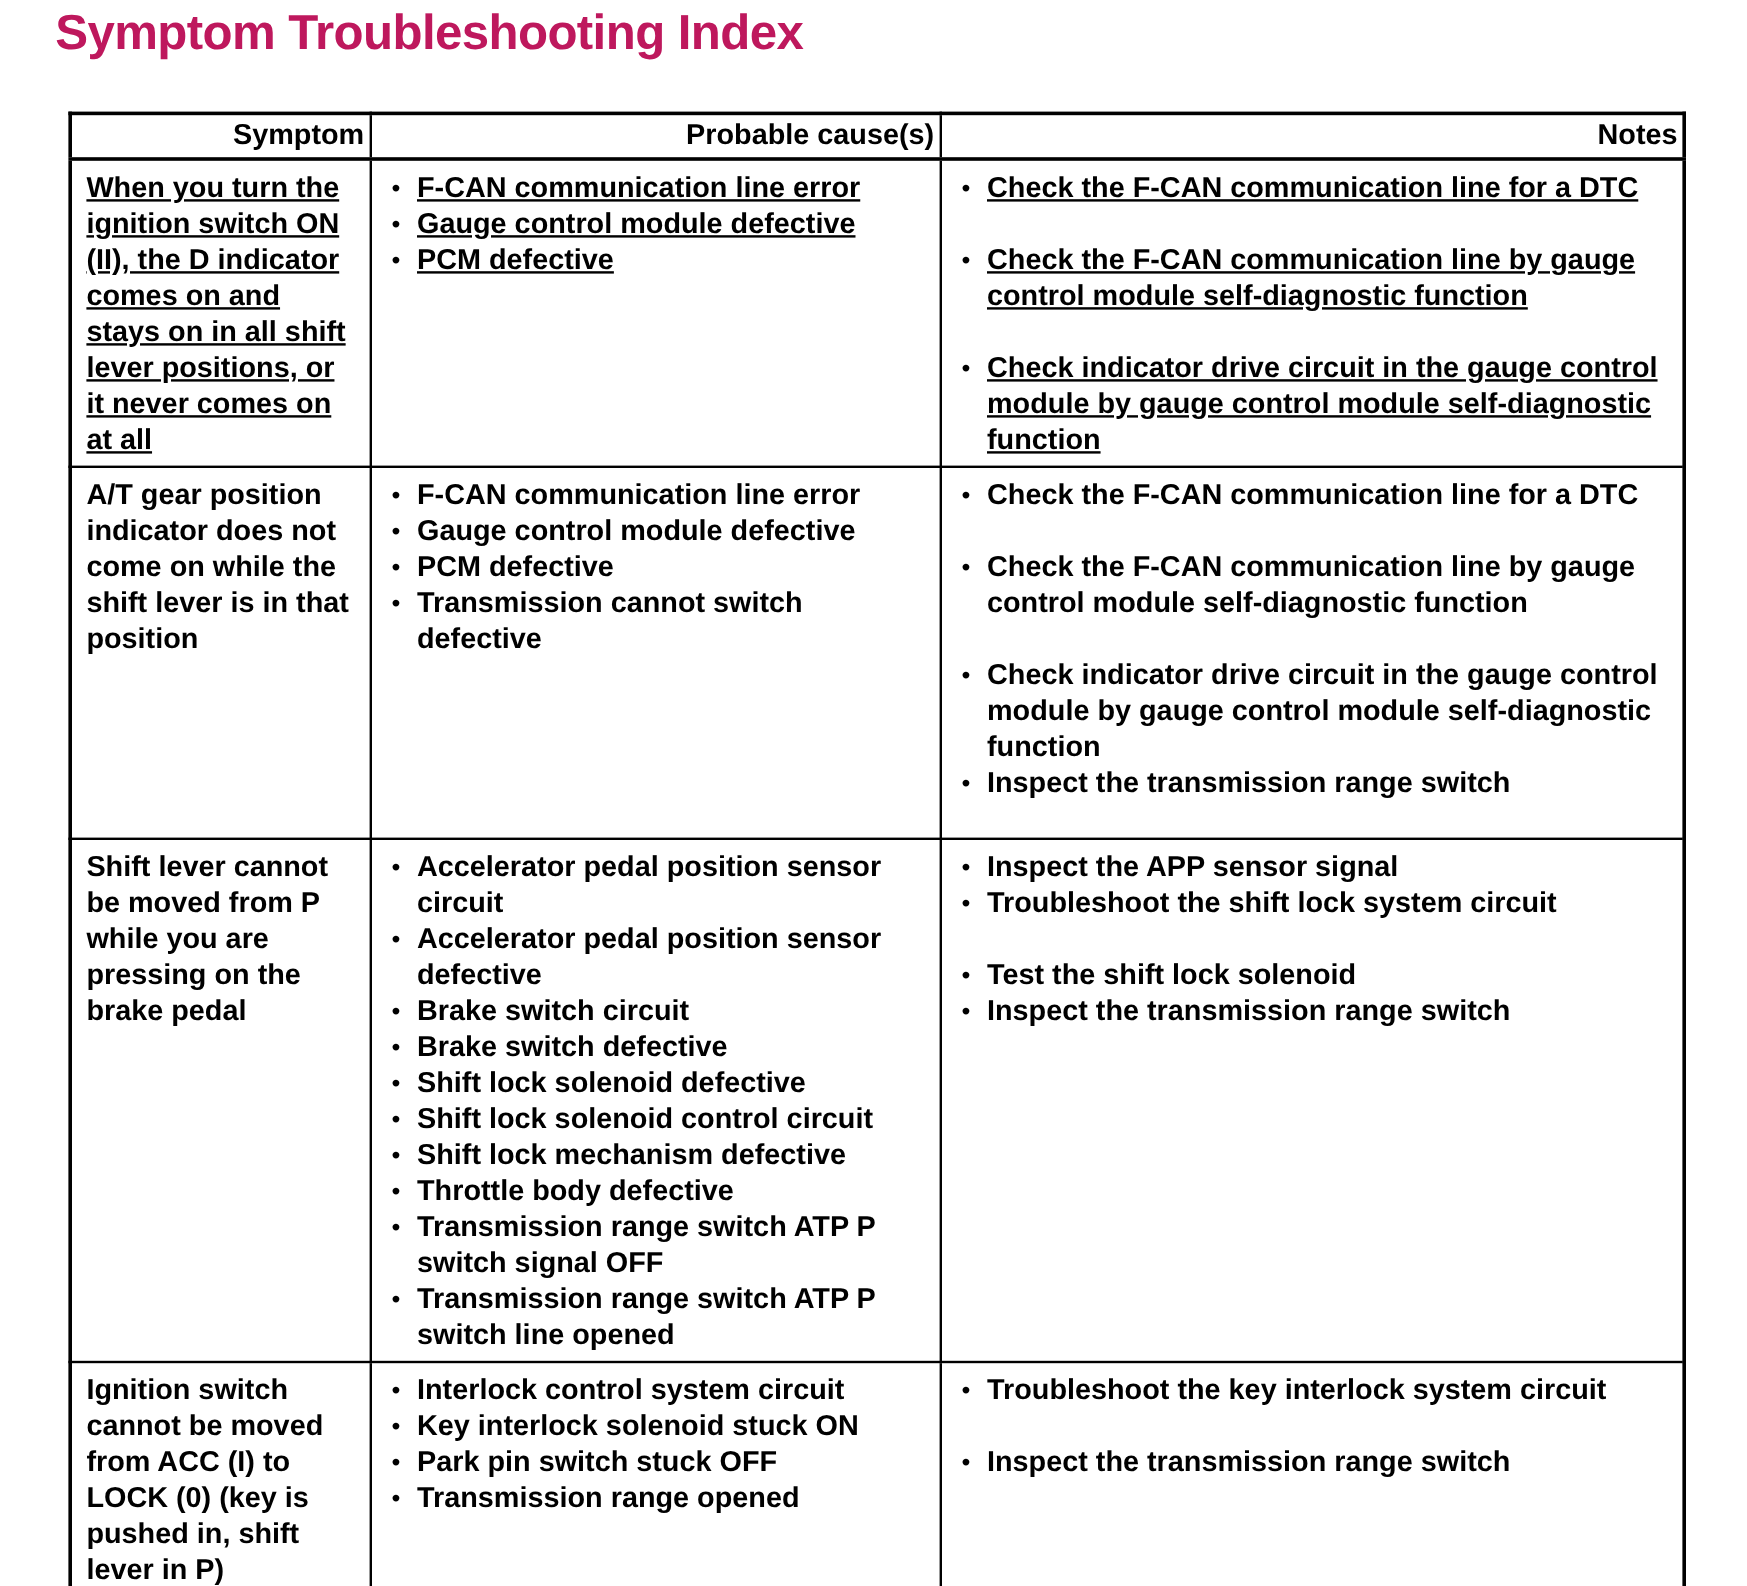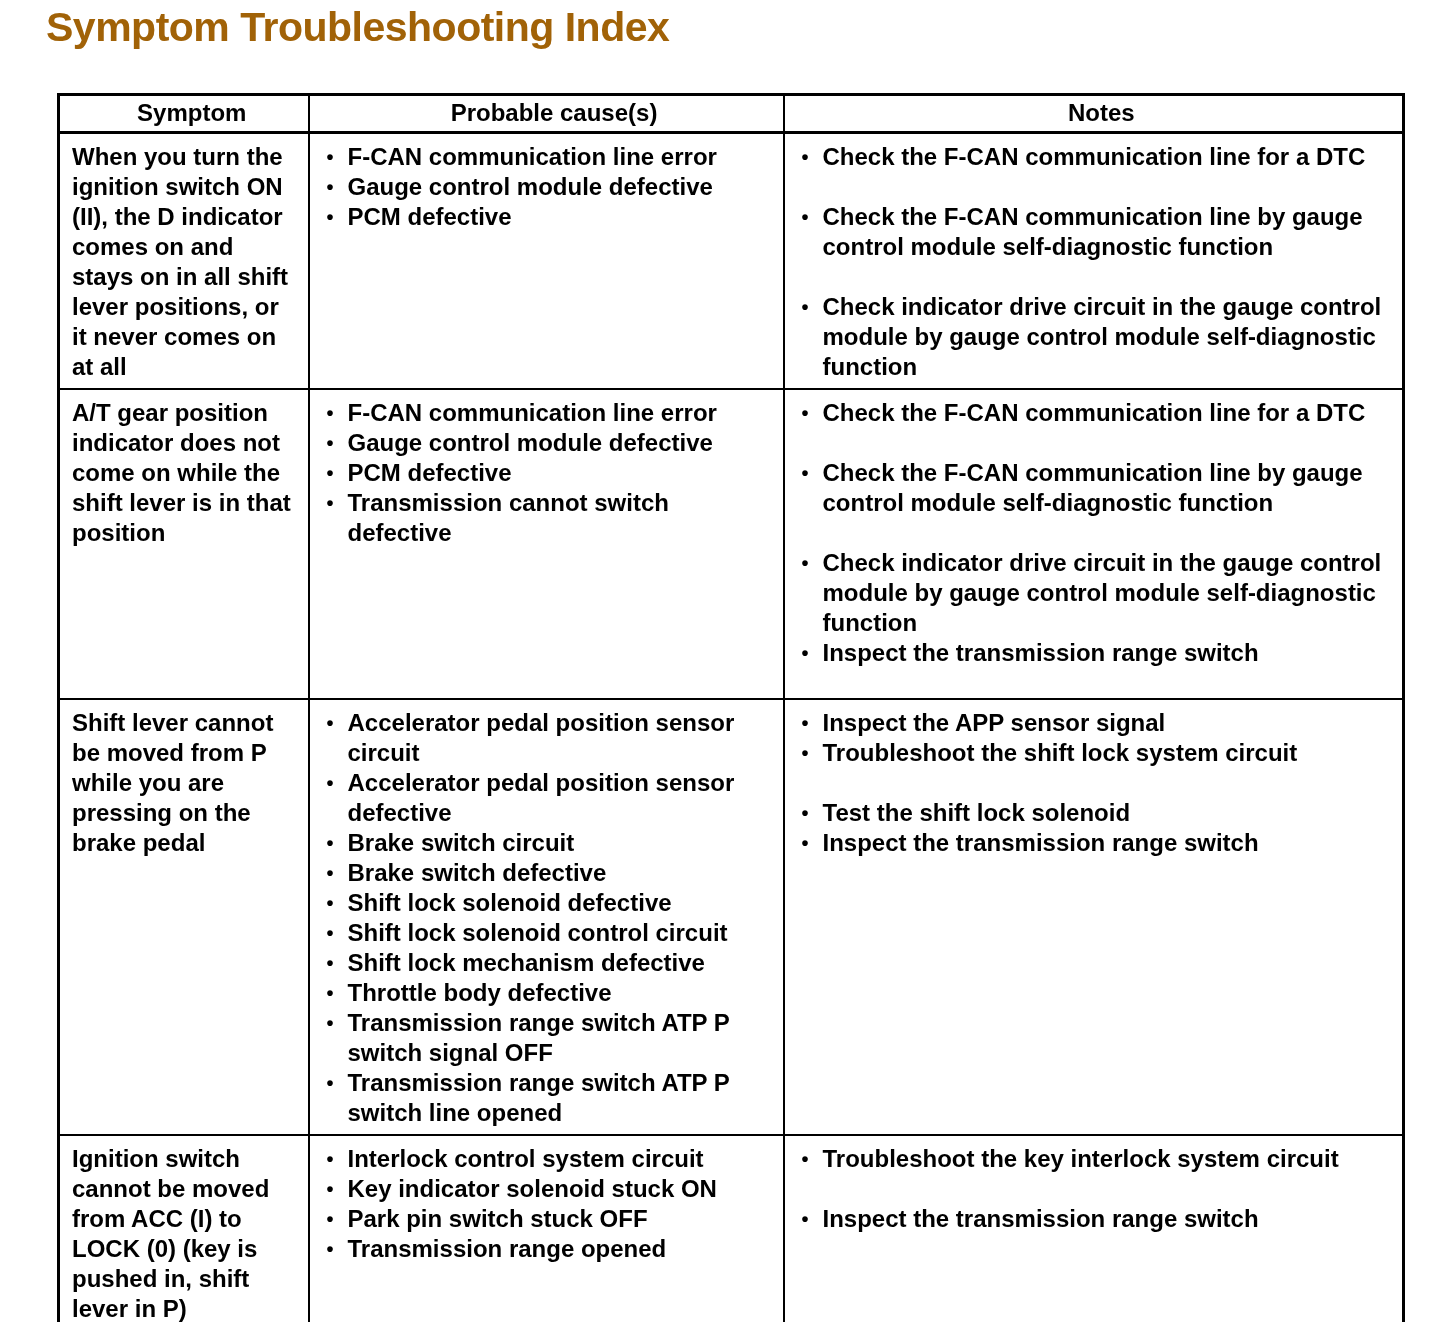--- a/index.html
+++ b/index.html
@@ -16,21 +16,21 @@
     -webkit-font-smoothing: none;
   }
   .page-title {
     position: absolute;
     left: 46px;
     top: 4px;
     margin: 0;
     font-size: 41px;
     font-weight: bold;
     letter-spacing: -0.5px;
-    color: #a16207;
+    color: #be185d;
   }
   table.symptom-table {
     position: absolute;
     left: 57px;
     top: 93px;
     width: 1345px;
     border-collapse: collapse;
     table-layout: fixed;
     background: #ffffff;
   }
@@ -38,21 +38,21 @@
   table.symptom-table col.c2 { width: 475px; }
   table.symptom-table col.c3 { width: 620px; }
   th, td {
     border: 2px solid #000000;
     vertical-align: top;
     font-weight: bold;
   }
   table.symptom-table { border: 3px solid #000000; }
   thead th {
     font-size: 24px;
-    text-align: center;
+    text-align: right;
     padding: 3px 4px 4px 20px;
     border-bottom: 3px solid #000000;
     height: 26px;
     margin-top: 33px;
   }
   td {
     font-size: 24px;
     line-height: 30px;
     padding-top: 8px;
     padding-bottom: 6px;
@@ -74,21 +74,21 @@
     padding-left: 38px;
   }
   .bullet-item .bullet {
     position: absolute;
     left: 17px;
     top: 0;
     font-size: 20px;
   }
   .spacer { height: 30px; }
   
-  tbody tr:nth-child(1) td { height: 226px; }
+  tbody tr:nth-child(1) td { height: 226px; text-decoration: underline; }
   tbody tr:nth-child(2) td { height: 294px; }
   tbody tr:nth-child(3) td { height: 412px; }
   tbody tr:nth-child(4) td { height: 164px; }
 </style>
 </head>
 <body>
 
 <h1 class="page-title">Symptom Troubleshooting Index</h1>
 
 <table class="symptom-table">
@@ -164,21 +164,21 @@
           <div class="bullet-item"><span class="bullet">•</span><span class="bullet-text">Test the shift lock solenoid</span></div>
           <div class="bullet-item"><span class="bullet">•</span><span class="bullet-text">Inspect the transmission range switch</span></div>
         </td>
       </tr>
       <tr>
         <td class="cell symptom-cell">
           <div class="symptom-text">Ignition switch cannot be moved from ACC (I) to LOCK (0) (key is pushed in, shift lever in P)</div>
         </td>
         <td class="cell causes-cell">
           <div class="bullet-item"><span class="bullet">•</span><span class="bullet-text">Interlock control system circuit</span></div>
-          <div class="bullet-item"><span class="bullet">•</span><span class="bullet-text">Key indicator solenoid stuck ON</span></div>
+          <div class="bullet-item"><span class="bullet">•</span><span class="bullet-text">Key interlock solenoid stuck ON</span></div>
           <div class="bullet-item"><span class="bullet">•</span><span class="bullet-text">Park pin switch stuck OFF</span></div>
           <div class="bullet-item"><span class="bullet">•</span><span class="bullet-text">Transmission range opened</span></div>
         </td>
         <td class="cell notes-cell">
           <div class="bullet-item"><span class="bullet">•</span><span class="bullet-text">Troubleshoot the key interlock system circuit</span></div>
           <div class="spacer"></div>
           <div class="bullet-item"><span class="bullet">•</span><span class="bullet-text">Inspect the transmission range switch</span></div>
         </td>
       </tr>
     </tbody>

